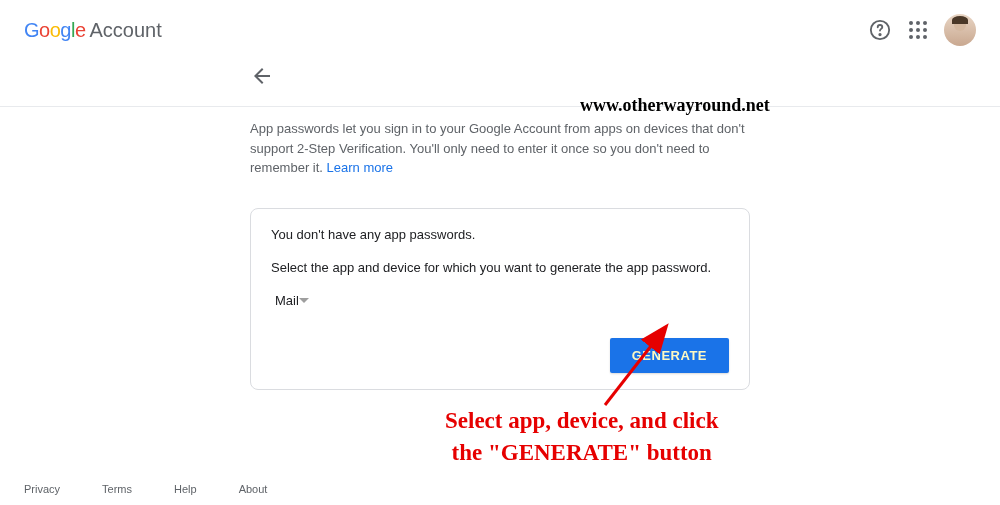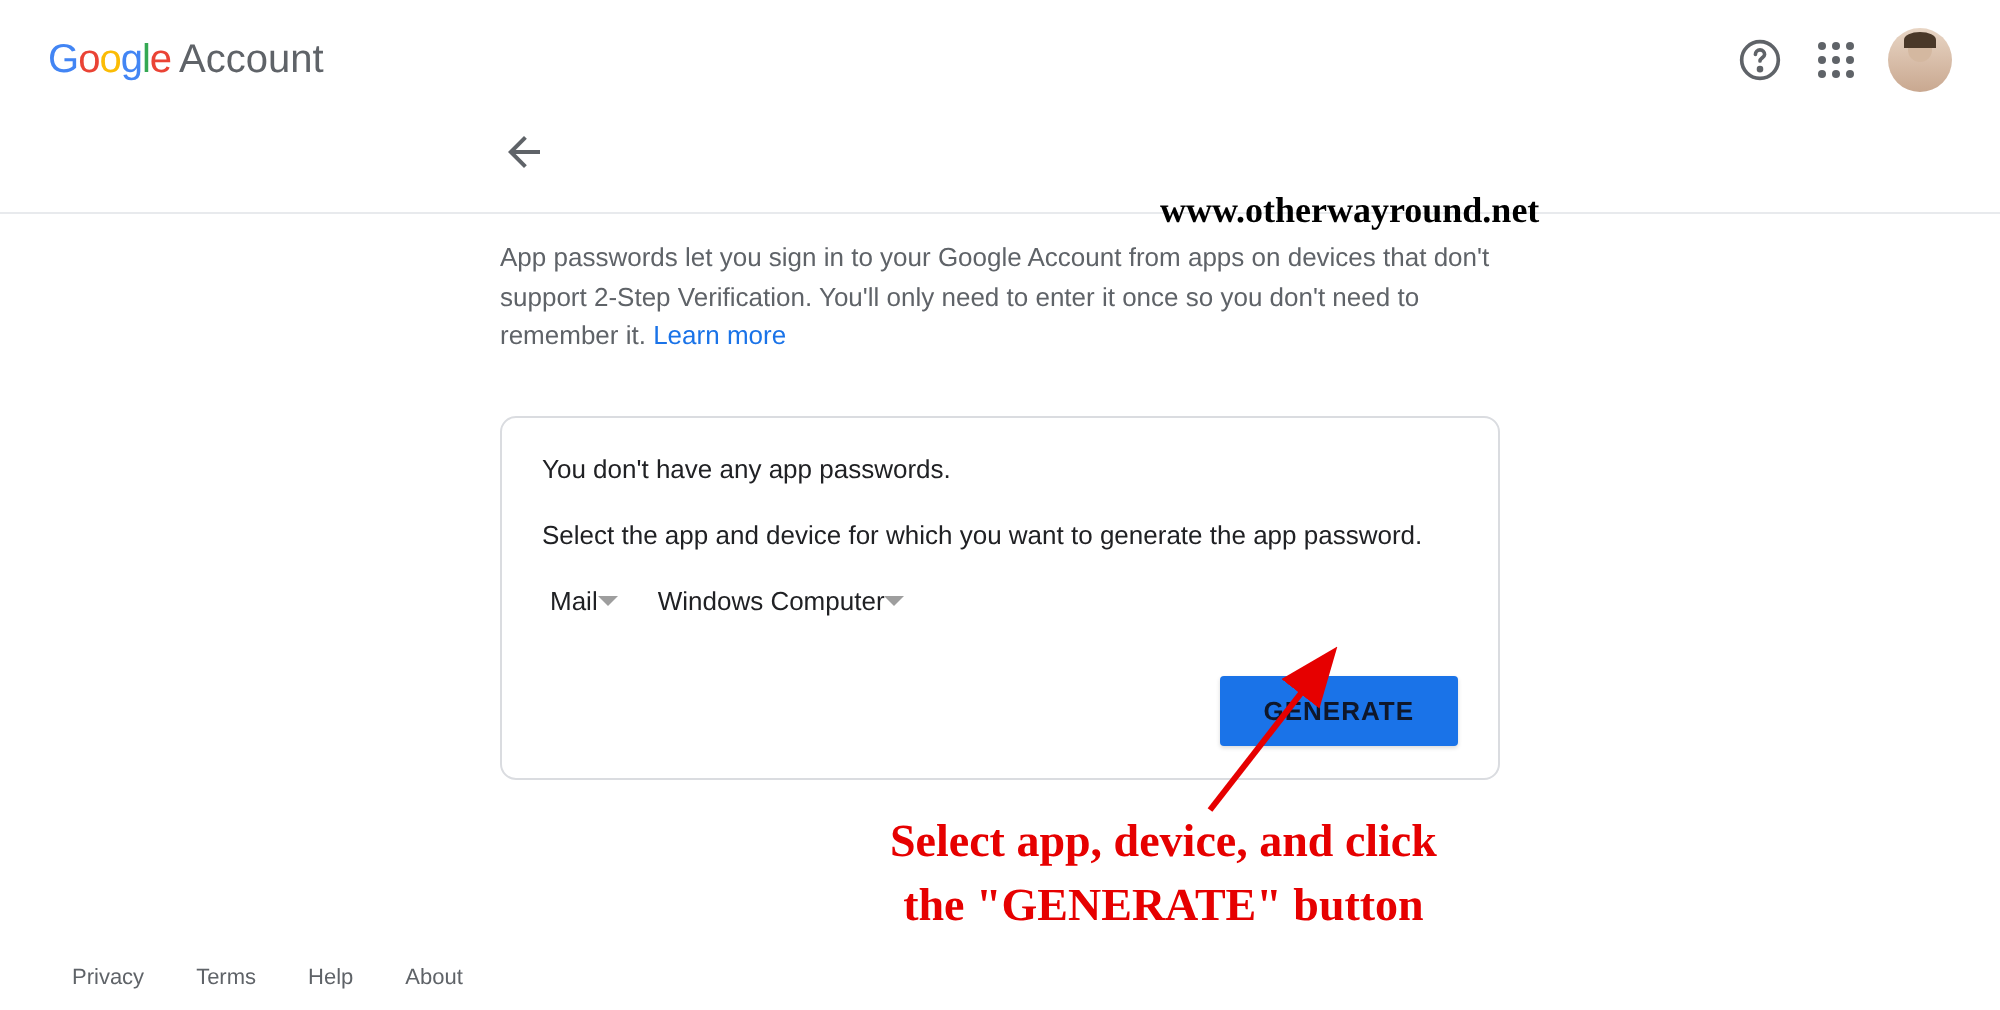--- a/index.html
+++ b/index.html
@@ -155,36 +155,36 @@
       border-left: 5px solid transparent;
       border-right: 5px solid transparent;
       border-top: 5px solid #9e9e9e;
     }
     .generate-row {
       display: flex;
       justify-content: flex-end;
     }
     .generate-btn {
       background: #1a73e8;
-      color: #0f172a;
+      color: #fef9c3;
       border: none;
       padding: 10px 22px;
       font-size: 13px;
       font-weight: 600;
       letter-spacing: 0.5px;
       cursor: pointer;
       border-radius: 2px;
       box-shadow: 0 1px 2px rgba(0,0,0,0.15);
     }
     .footer {
       position: absolute;
       bottom: 10px;
-      left: 36px;
-      display: flex;
-      gap: 26px;
+      left: 24px;
+      display: flex;
+      gap: 42px;
     }
     .footer a {
       font-size: 11px;
       color: #5f6368;
       text-decoration: none;
       cursor: pointer;
     }
     .watermark {
       position: absolute;
       top: 95px;
@@ -261,24 +261,20 @@
   </p>
 
   <div class="card">
     <p class="card-text">You don't have any app passwords.</p>
     <p class="card-text">Select the app and device for which you want to generate the app password.</p>
     <div class="dropdowns">
       <div class="dropdown">
         <span>Mail</span>
         <span class="chevron-down"></span>
       </div>
-      <div class="dropdown">
-        <span>Windows Computer</span>
-        <span class="chevron-down"></span>
-      </div>
     </div>
     <div class="generate-row">
       <button class="generate-btn">GENERATE</button>
     </div>
   </div>
 </div>
 
 <div class="footer">
   <a>Privacy</a>
   <a>Terms</a>

